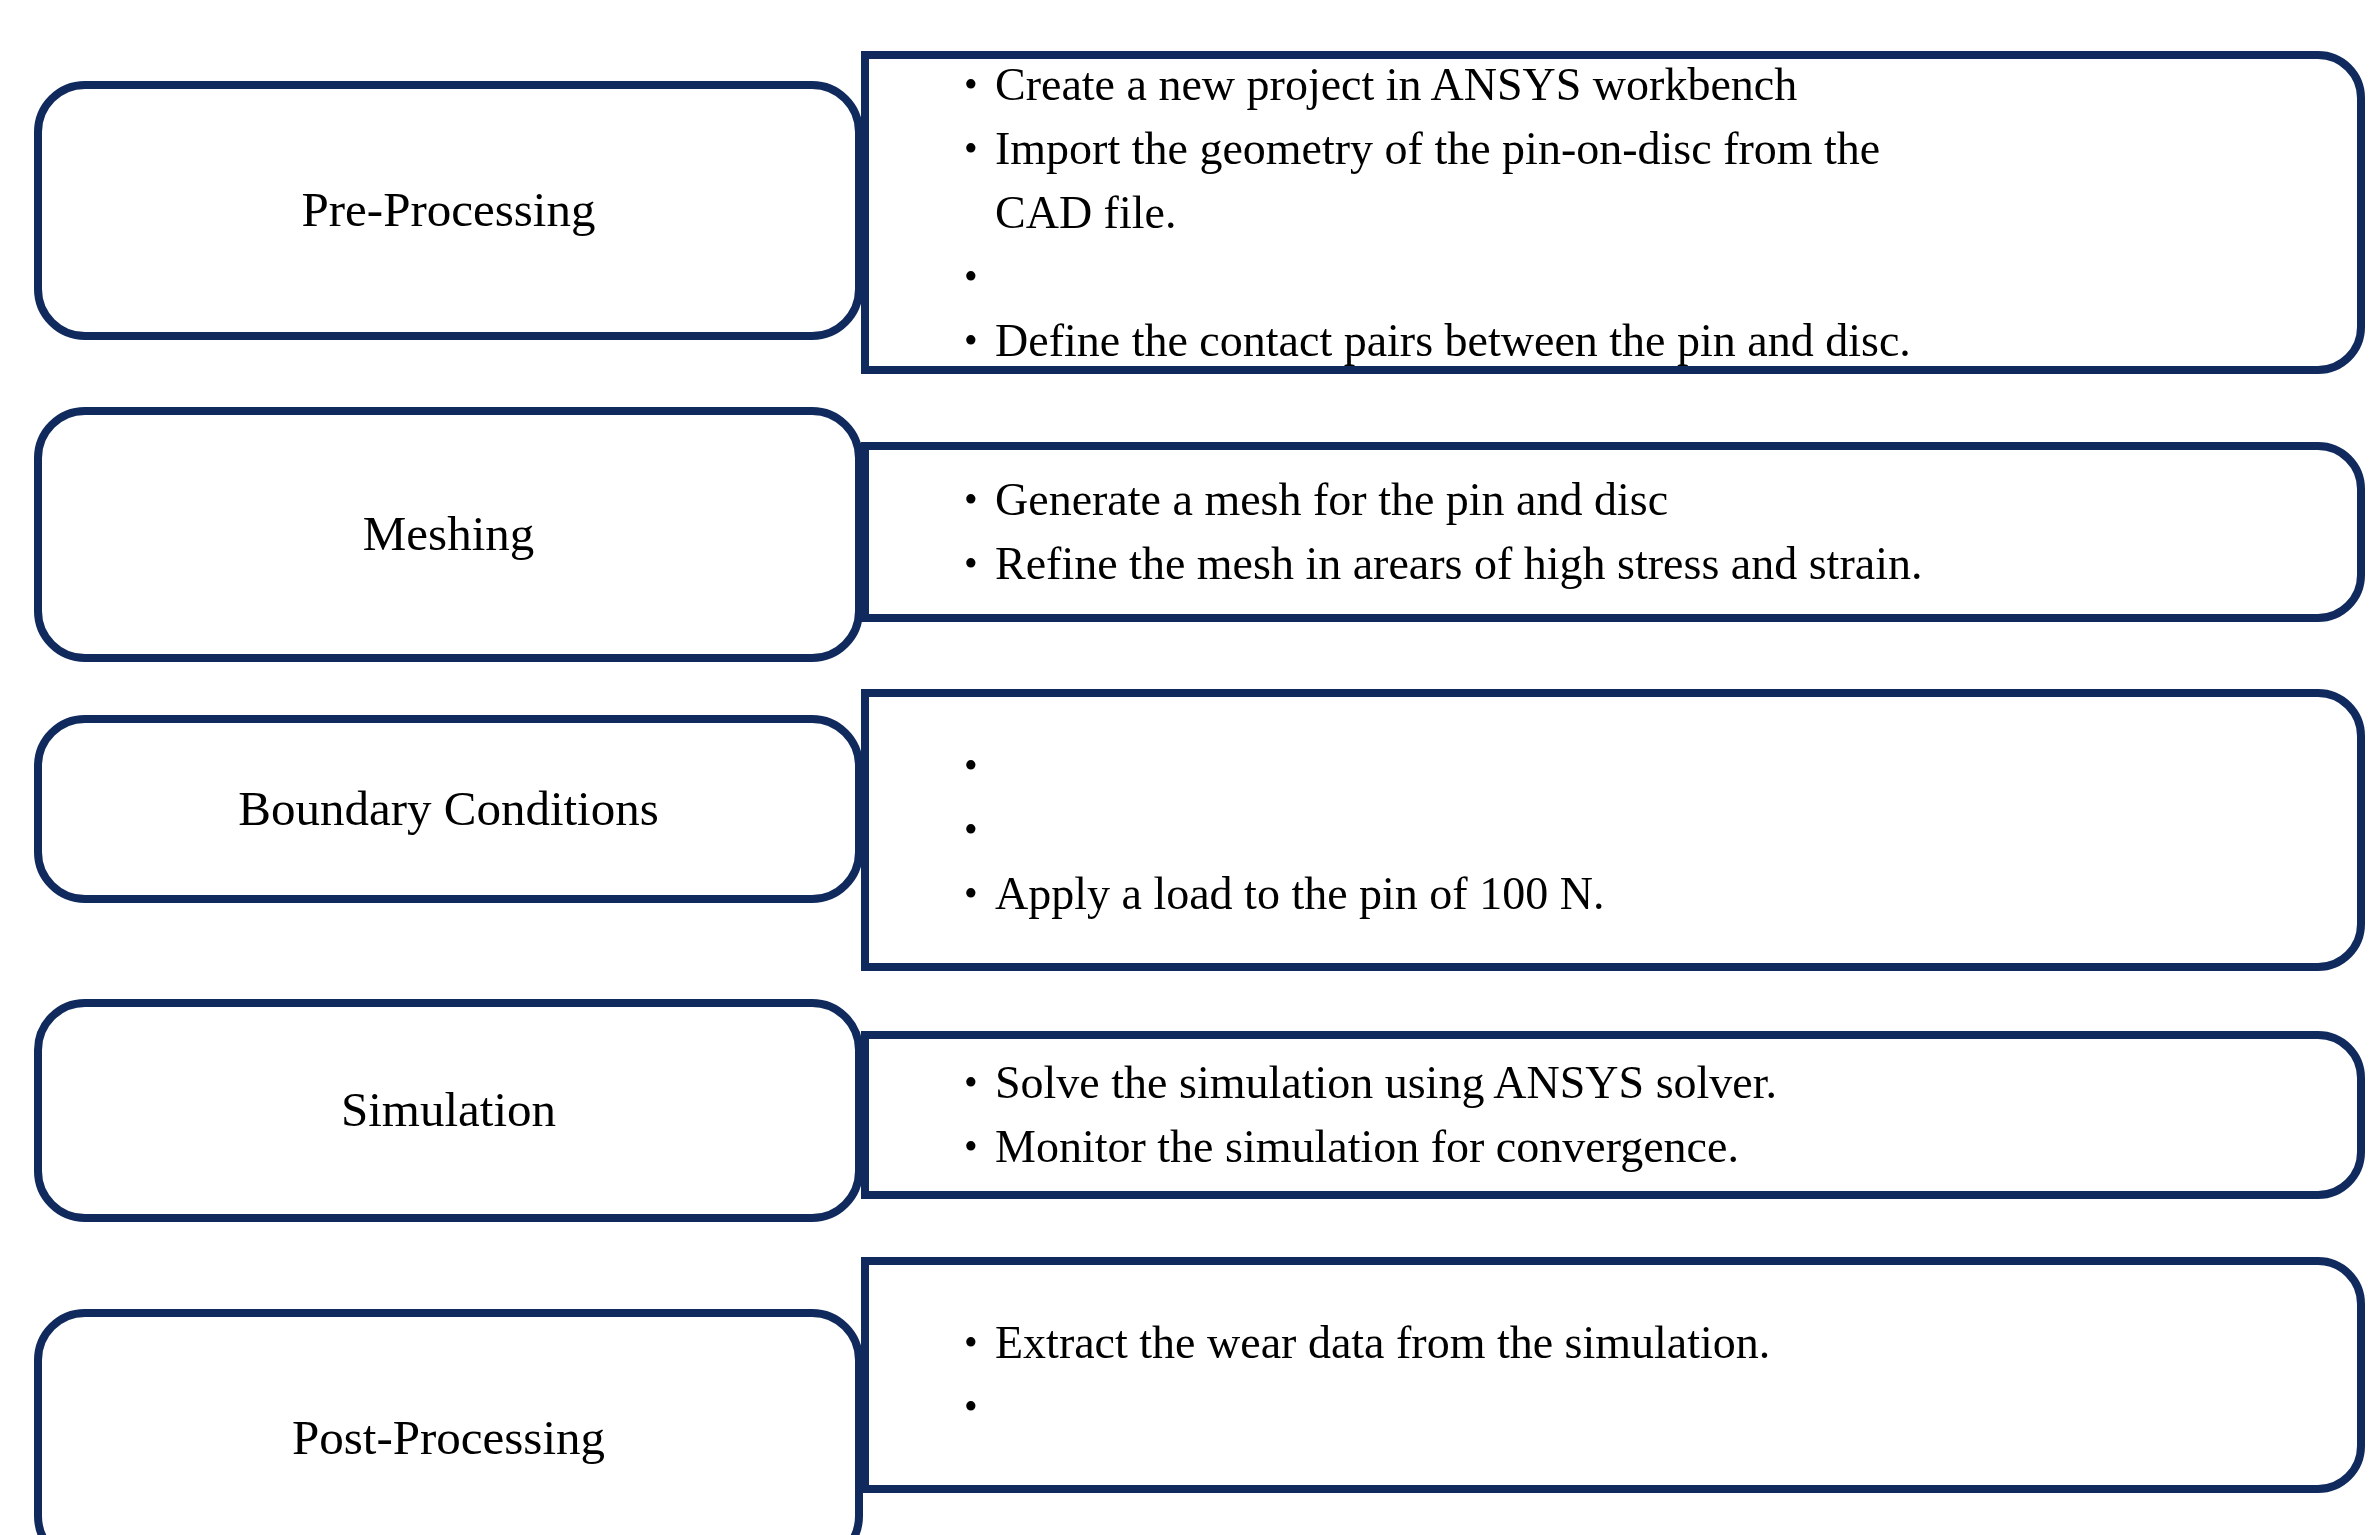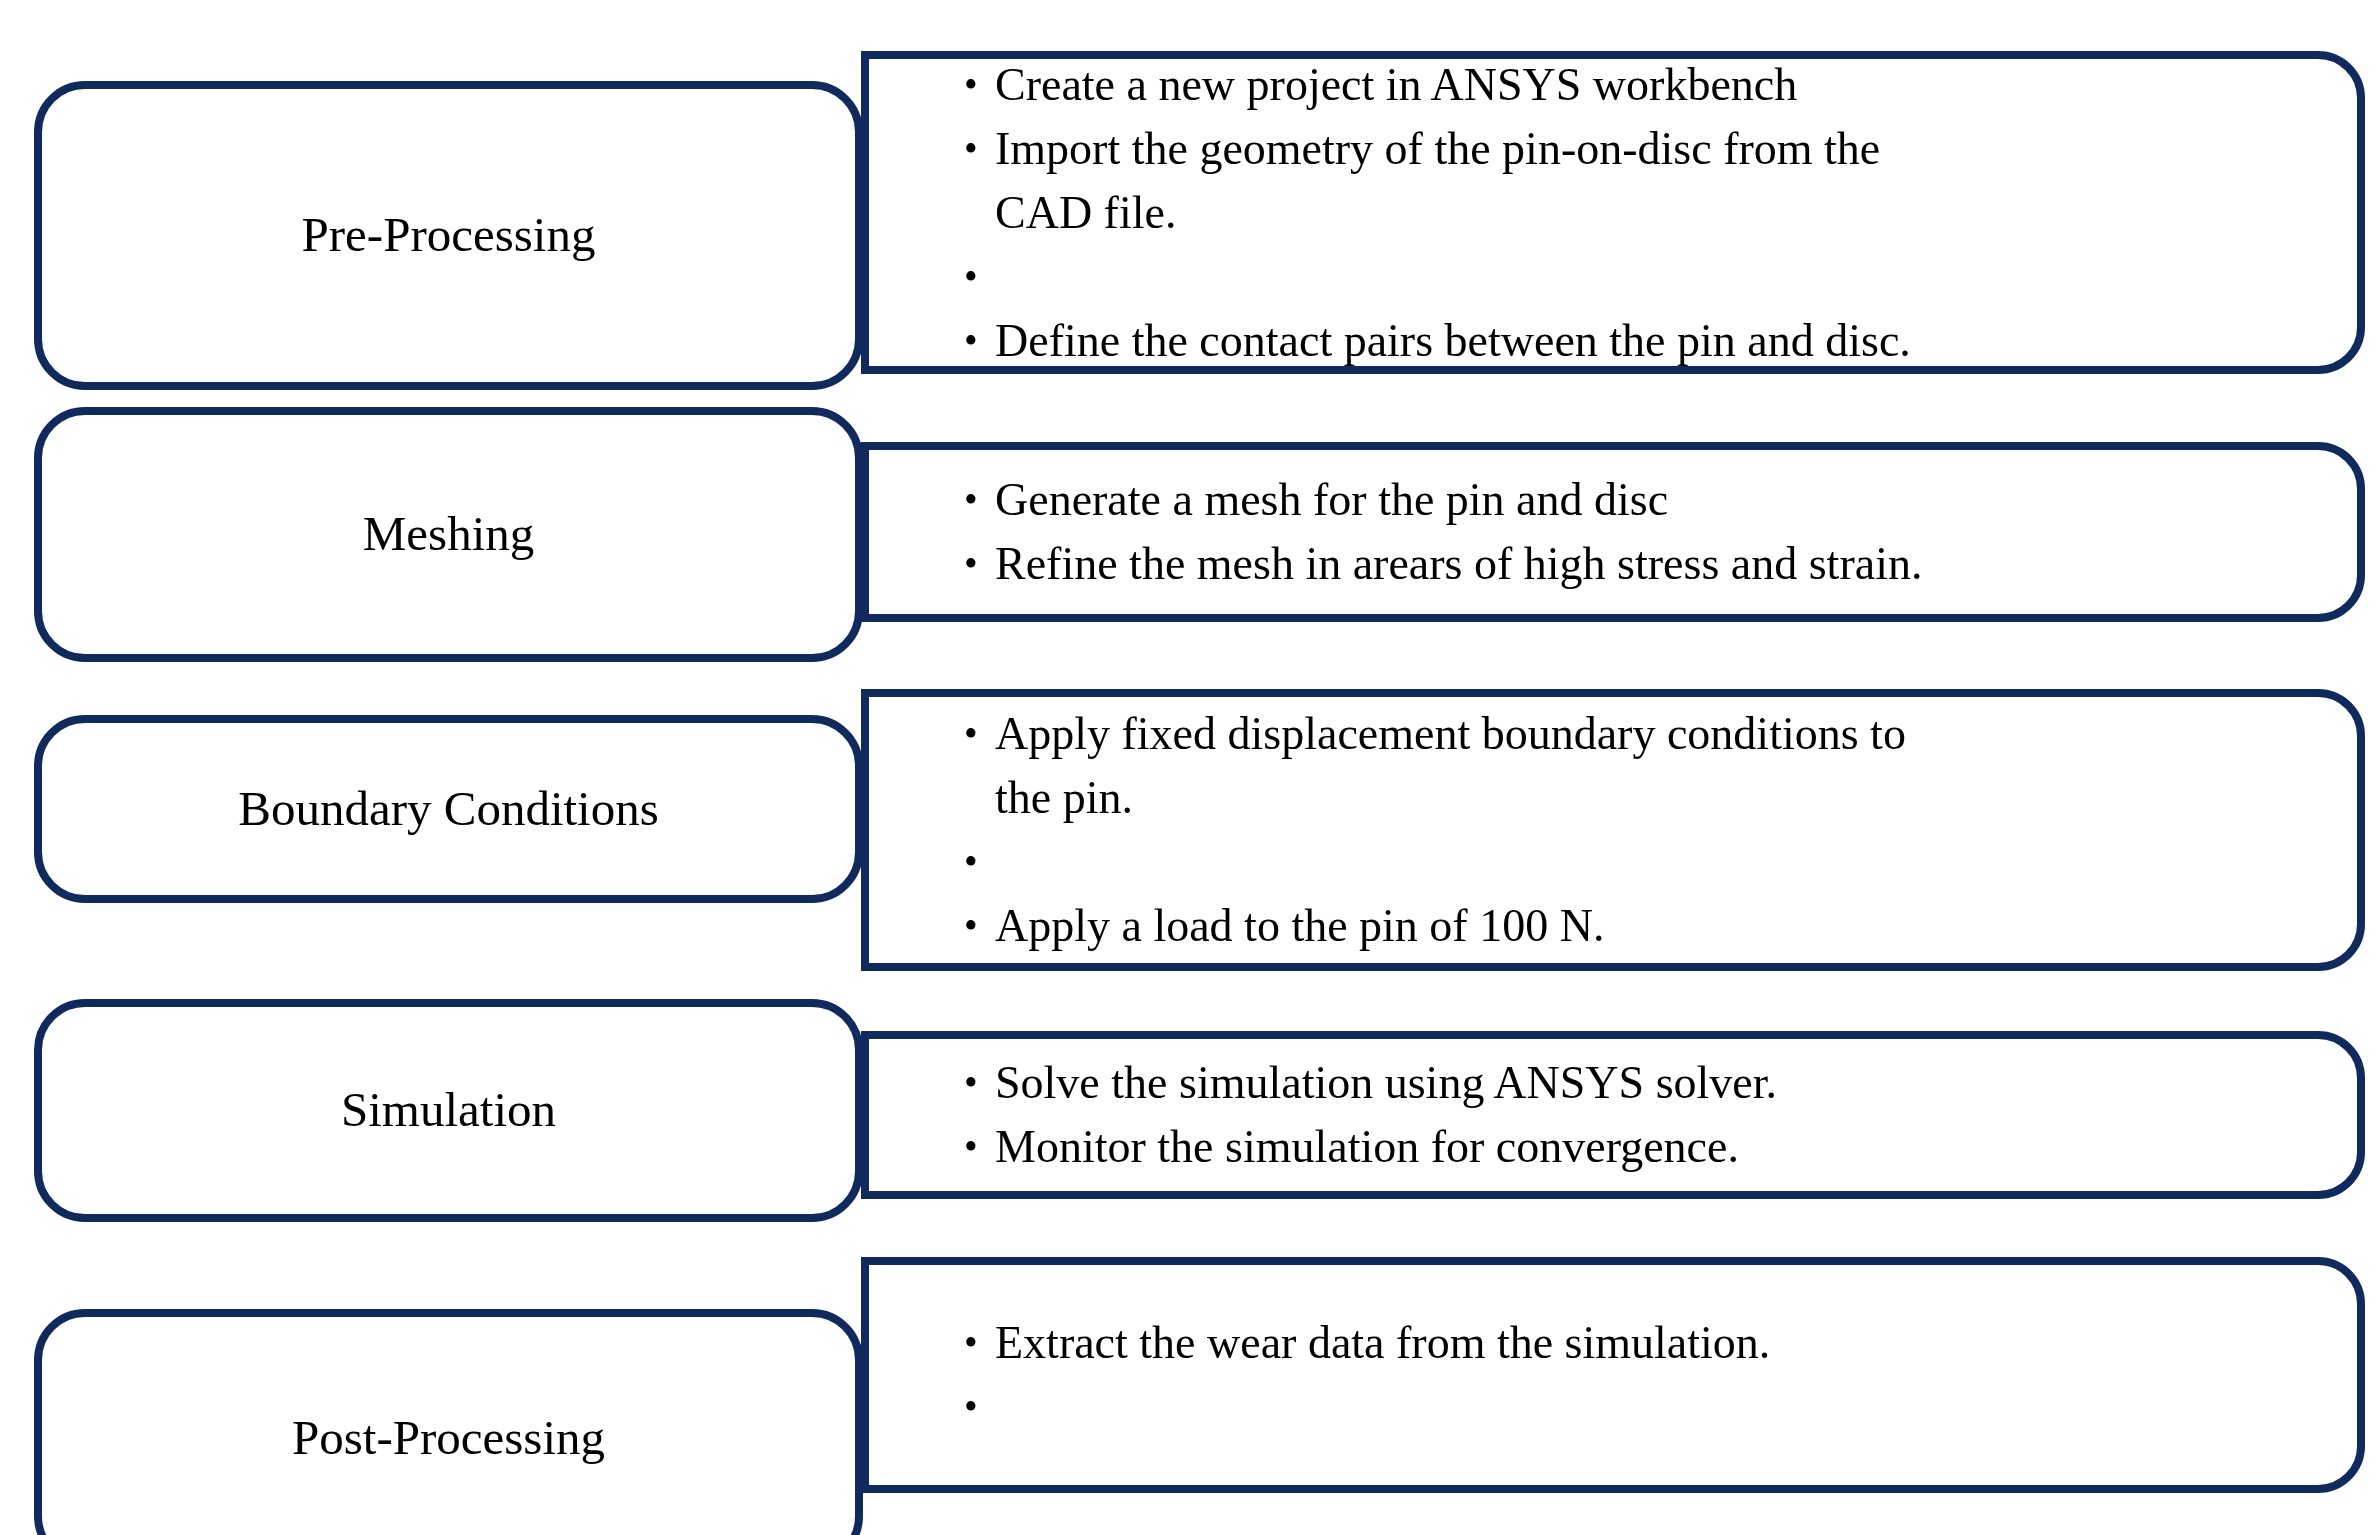--- a/index.html
+++ b/index.html
@@ -58,21 +58,21 @@
   .marker {
     flex: none;
     width: 31px;
     font-size: 39px;
     line-height: 64px;
   }
   .btext {
     white-space: pre-line;
   }
   
-  #stage-1 { top: 81px;  height: 309px; }
+  #stage-1 { top: 81px;  height: 259px; }
   #stage-2 { top: 407px; height: 255px; }
   #stage-3 { top: 715px; height: 188px; }
   #stage-4 { top: 999px; height: 223px; }
   #stage-5 { top: 1309px; height: 258px; }
   #details-1 { top: 51px;  height: 323px; }
   #details-2 { top: 442px; height: 180px; }
   #details-3 { top: 689px; height: 282px; }
   #details-4 { top: 1031px; height: 168px; }
   #details-5 { top: 1257px; height: 236px; }
 </style>
@@ -116,22 +116,20 @@
       <span class="btext">Refine the mesh in arears of high stress and strain.</span>
     </div>
   </div>
 
   <div id="stage-3" class="stage-box">
     <span class="stage-label">Boundary Conditions</span>
   </div>
   <div id="details-3" class="details-box">
     <div class="bullet">
       <span class="marker">•</span>
-      <span class="btext">Apply fixed displacement boundary conditions to
-the pin.</span>
     </div>
     <div class="bullet">
       <span class="marker">•</span>
     </div>
     <div class="bullet">
       <span class="marker">•</span>
       <span class="btext">Apply a load to the pin of 100 N.</span>
     </div>
   </div>
 

